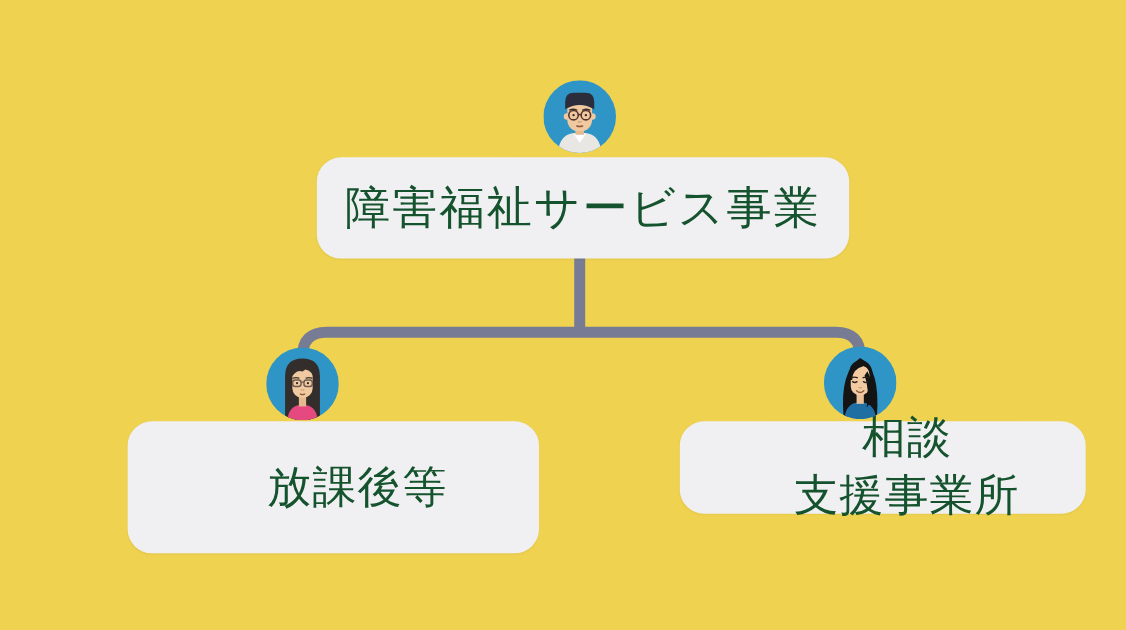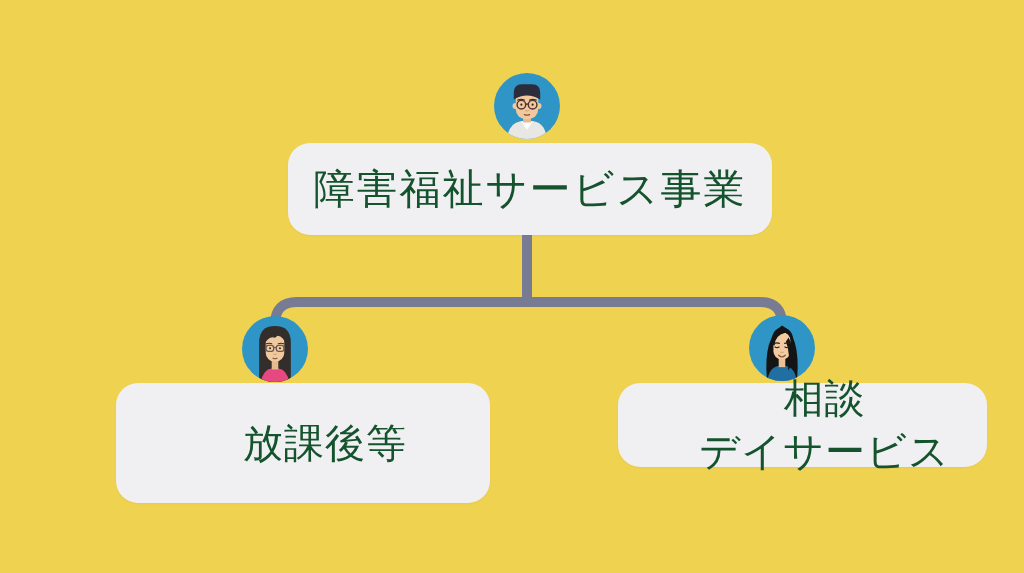--- a/index.html
+++ b/index.html
@@ -67,21 +67,21 @@
   <div class="node node-root">
     <div>障害福祉サービス事業</div>
   </div>
 
   <div class="node node-child node-left">
     <div>放課後等</div>
   </div>
 
   <div class="node node-child node-right">
     <div>相談</div>
-    <div>デイサービス</div>
+    <div>支援事業所</div>
   </div>
 
   <div class="avatar avatar-root">
     <svg viewBox="0 0 100 100" xmlns="http://www.w3.org/2000/svg" aria-hidden="true">
       <defs>
           <clipPath id="clipA">
             <circle cx="50" cy="50" r="50"></circle>
           </clipPath>
         </defs>
       <circle cx="50" cy="50" r="50" fill="#2F95C6"></circle>

